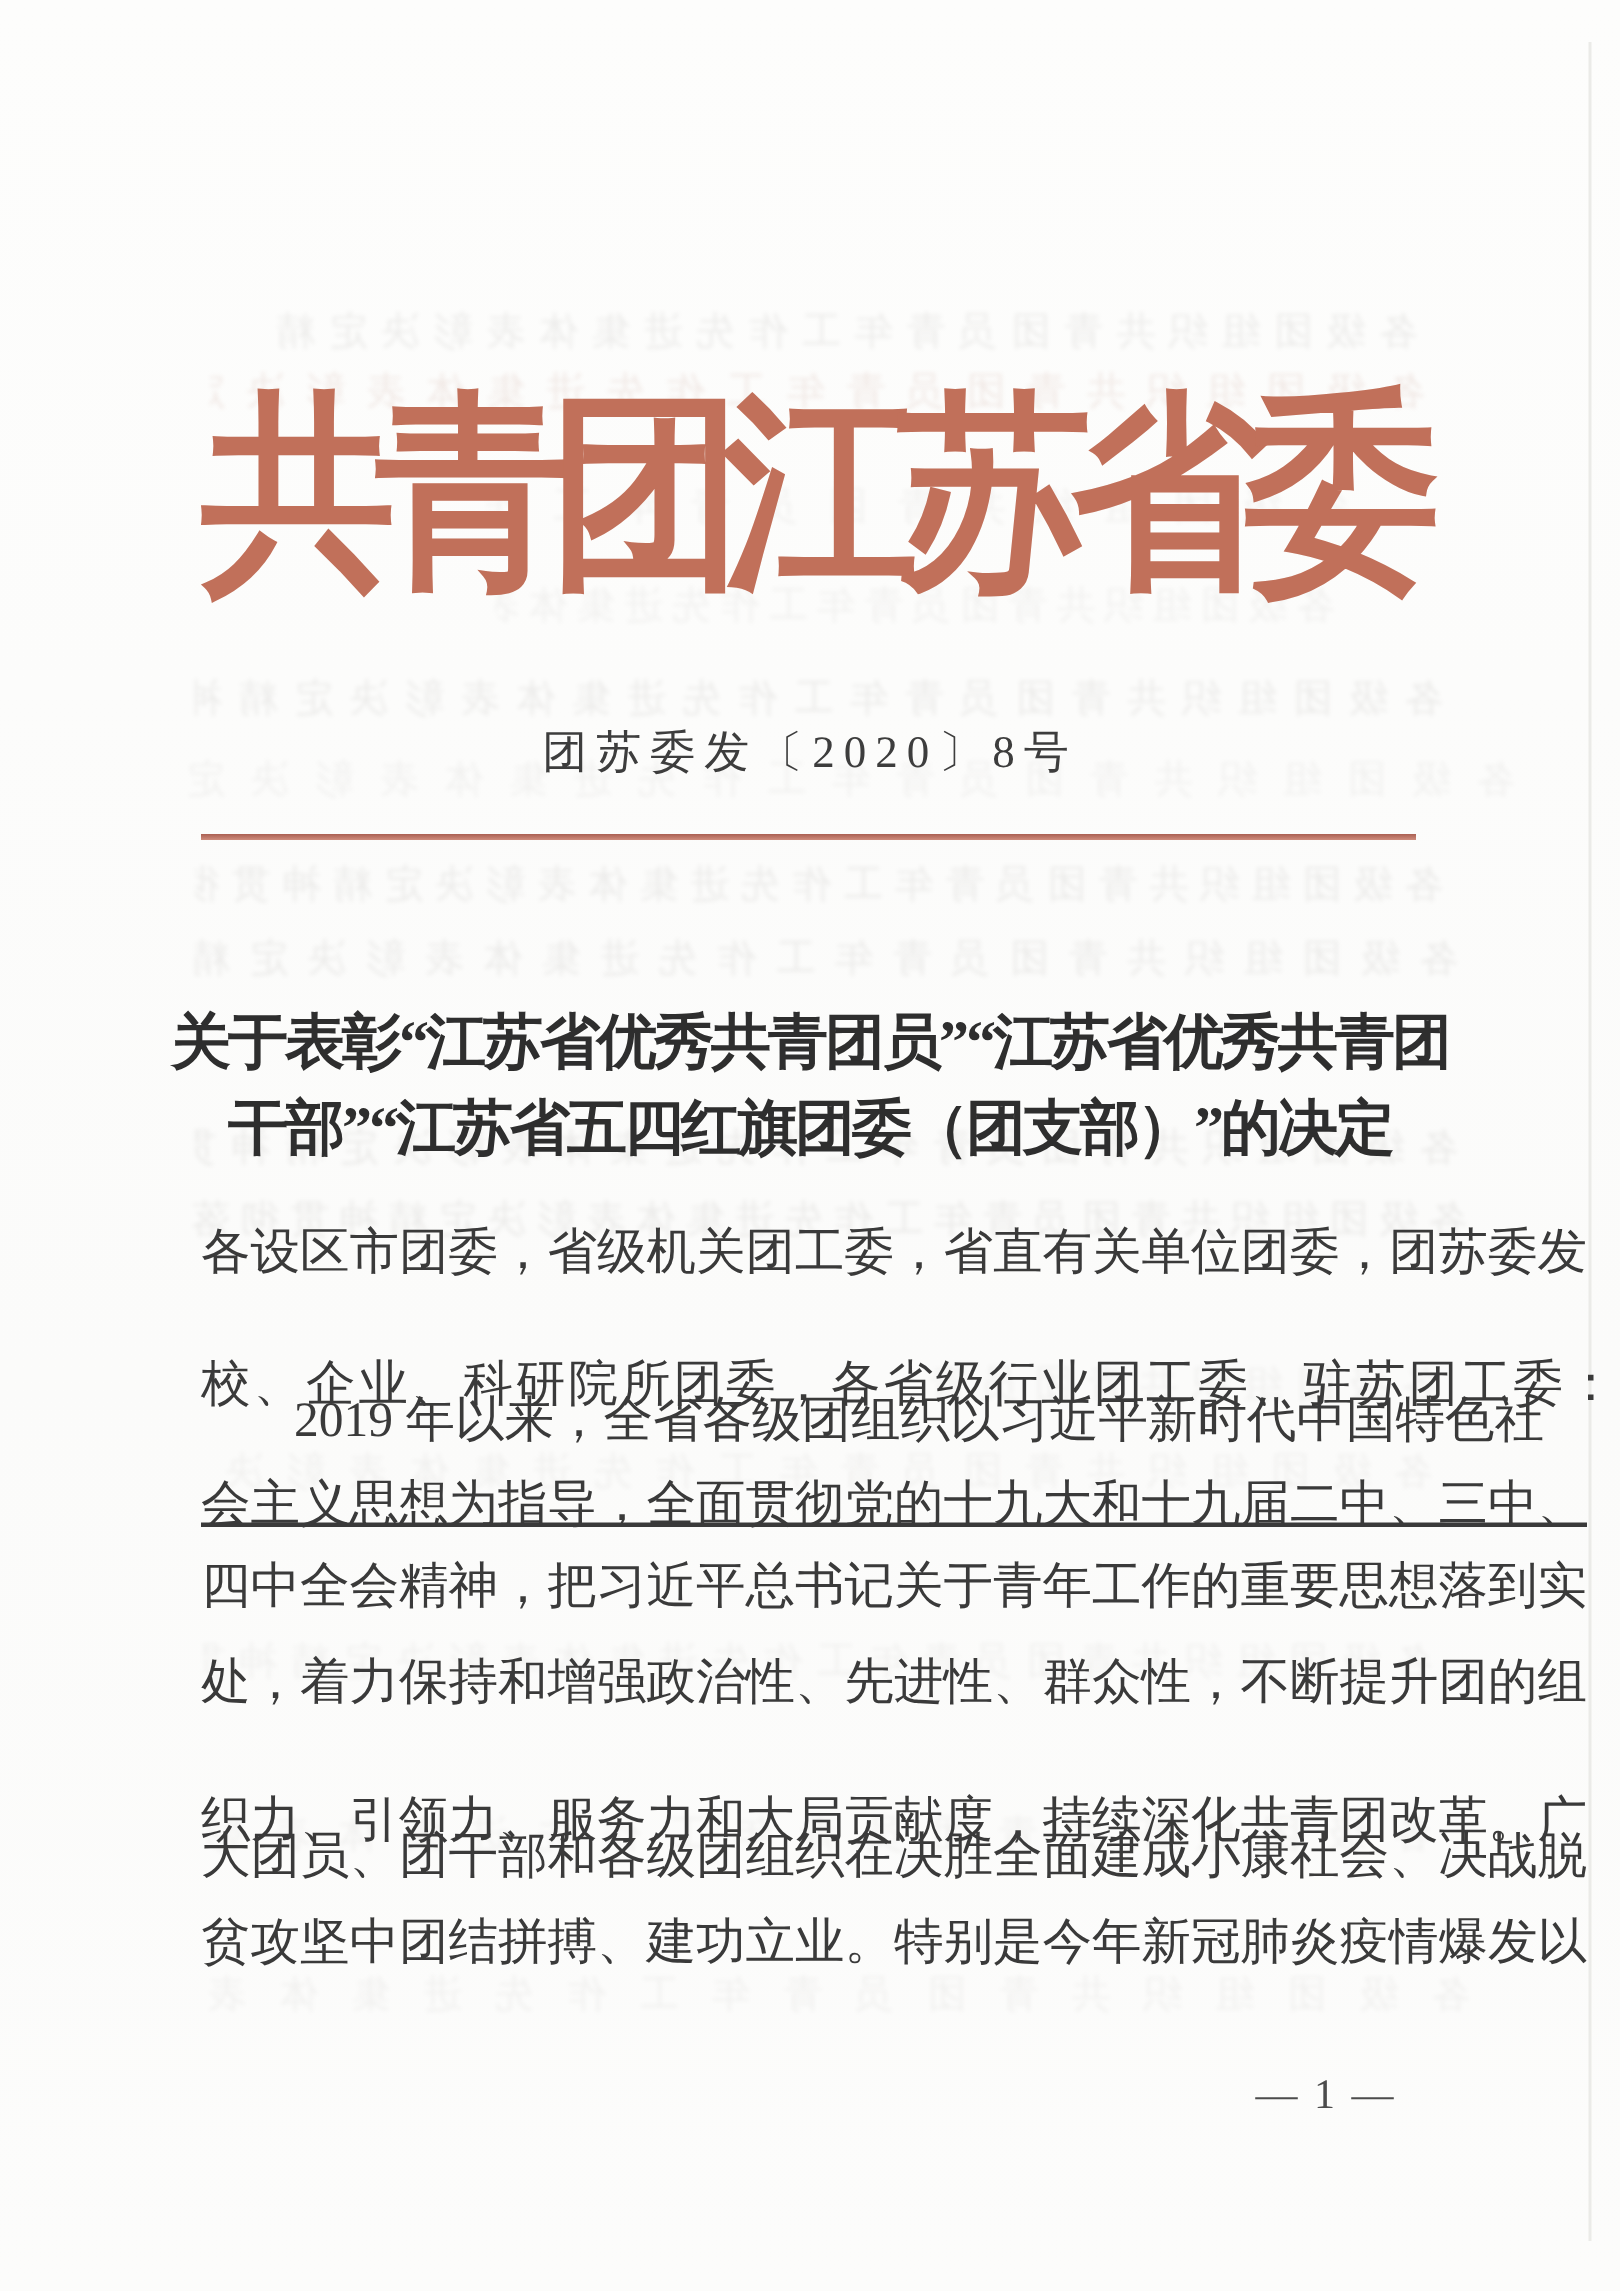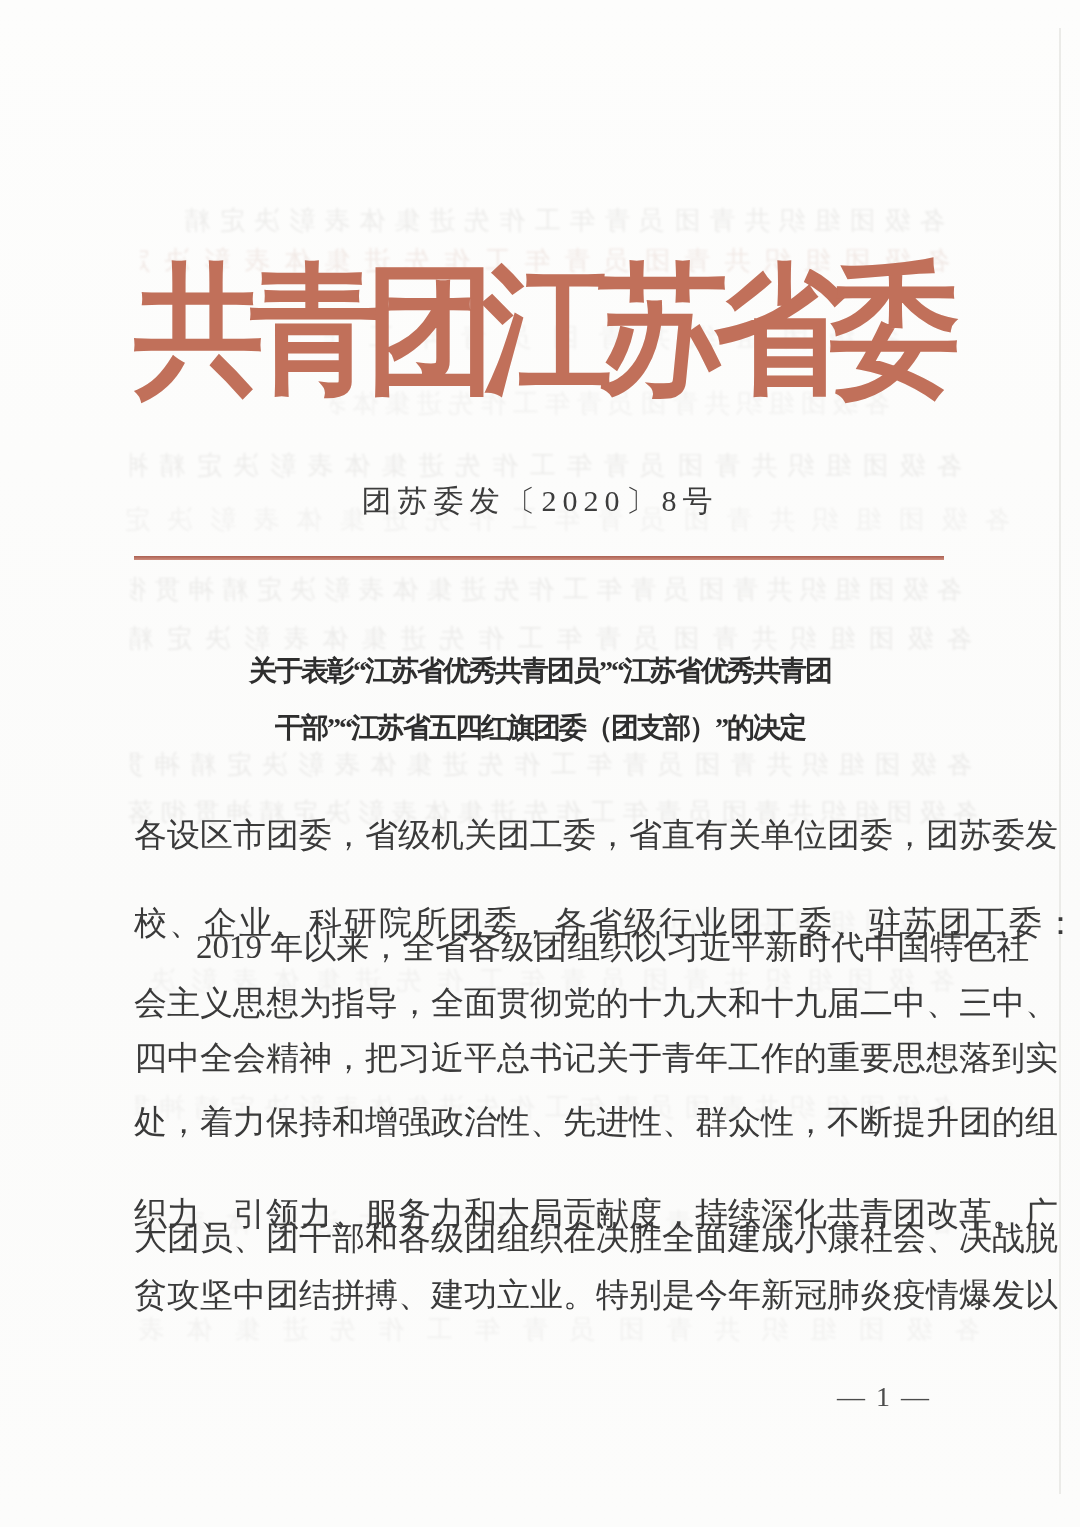--- a/index.html
+++ b/index.html
@@ -56,27 +56,28 @@
   .red-rule {
     position: absolute;
     top: 556px; left: 134px; width: 810px; height: 4px;
     background: linear-gradient(to bottom, #aa6052, var(--rule_red, #cf8d7d));
     z-index: 2;
   }
   .doc-title {
     position: absolute;
     left: 90px; width: 900px;
     text-align: center;
-    font-size: 28px;
+    font-size: 40px;
     line-height: 46px;
     font-weight: 700;
     letter-spacing: -2px;
     color: #2e2e2e;
     z-index: 2;
     white-space: nowrap;
+    margin-top: 24px;
   }
   .doc-title.l1 { top: 648px; }
   .doc-title.l2 { top: 705px; }
 
   .body-line {
     position: absolute;
     left: 134px; width: 810px;
     font-size: 33px;
     line-height: 40px;
     color: #3a3a3a;
@@ -135,21 +136,21 @@
   <div class="doc-number">团苏委发〔2020〕8号</div>
 
   <div class="red-rule"></div>
 
   <div class="doc-title l1">关于表彰“江苏省优秀共青团员”“江苏省优秀共青团</div>
   <div class="doc-title l2">干部”“江苏省五四红旗团委（团支部）”的决定</div>
 
   <p class="body-line" style="top:815px;">各设区市团委，省级机关团工委，省直有关单位团委，团苏委发</p>
   <p class="body-line natural" style="top:873px;">校、企业、科研院所团委，各省级行业团工委、驻苏团工委：</p>
   <p class="body-line indent" style="top:927px;">2019 年以来，全省各级团组织以习近平新时代中国特色社</p>
-  <p class="body-line" style="top:983px;">会主义思想为指导，全面贯彻党的十九大和十九届二中、三中、</p>
+  <p class="body-line" style="top:983px;text-decoration:underline;">会主义思想为指导，全面贯彻党的十九大和十九届二中、三中、</p>
   <p class="body-line" style="top:1102px;">处，着力保持和增强政治性、先进性、群众性，不断提升团的组</p>
   <p class="body-line" style="top:1038px;">四中全会精神，把习近平总书记关于青年工作的重要思想落到实</p>
   <p class="body-line" style="top:1194px;">织力、引领力、服务力和大局贡献度，持续深化共青团改革。广</p>
   <p class="body-line" style="top:1218px;">大团员、团干部和各级团组织在决胜全面建成小康社会、决战脱</p>
   <p class="body-line" style="top:1275px;">贫攻坚中团结拼搏、建功立业。特别是今年新冠肺炎疫情爆发以</p>
 
   <div class="page-number">— 1 —</div>
 
   <div class="scan-edge"></div>
 

